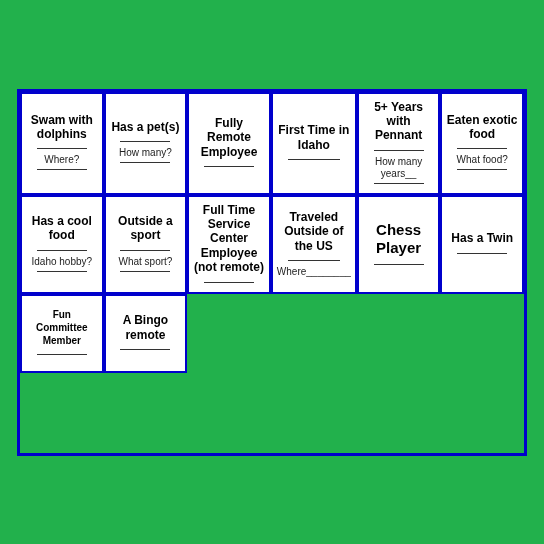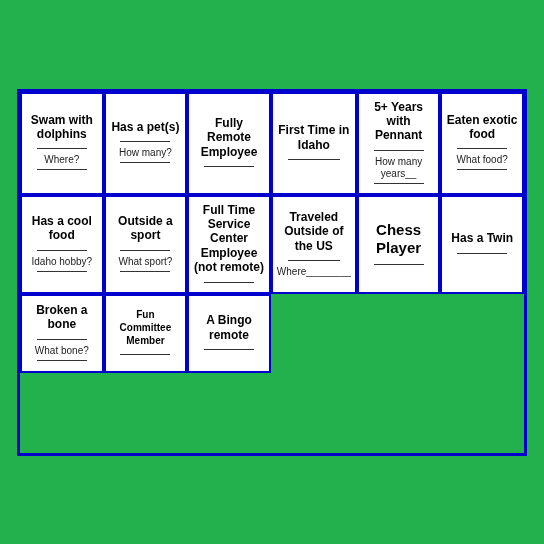--- a/index.html
+++ b/index.html
@@ -128,26 +128,20 @@
   <div class="cell">
     <span class="cell-title" style="font-size:15px;">Chess Player</span>
     <div class="cell-line"></div>
   </div>
 
   <div class="cell">
     <span class="cell-title">Has a Twin</span>
     <div class="cell-line"></div>
   </div>
 
-  <div class="cell">
-    <span class="cell-title">Broken a bone</span>
-    <div class="cell-line"></div>
-    <span class="cell-sub">What bone?</span>
-    <div class="cell-line"></div>
-  </div>
 
   <div class="cell">
     <span class="cell-title cell-fun">Fun Committee Member</span>
     <div class="cell-line"></div>
   </div>
 
   <div class="cell">
     <span class="cell-title">A Bingo remote</span>
     <div class="cell-line"></div>
   </div>

